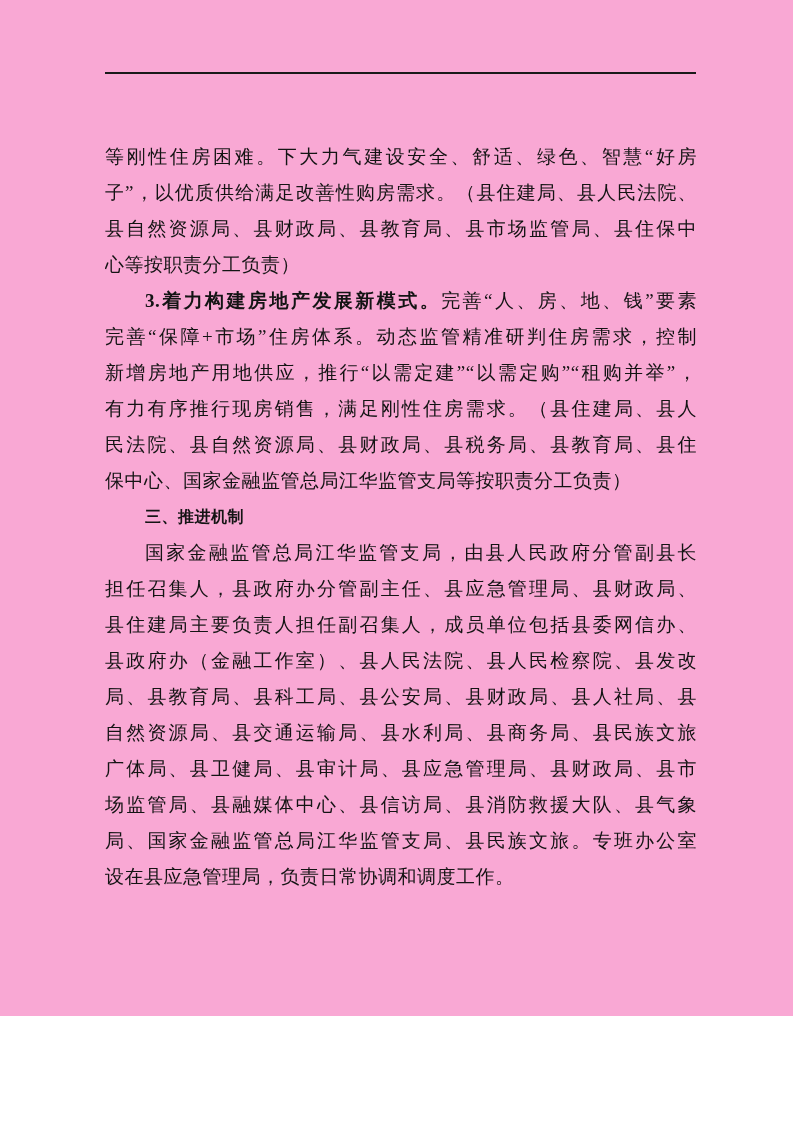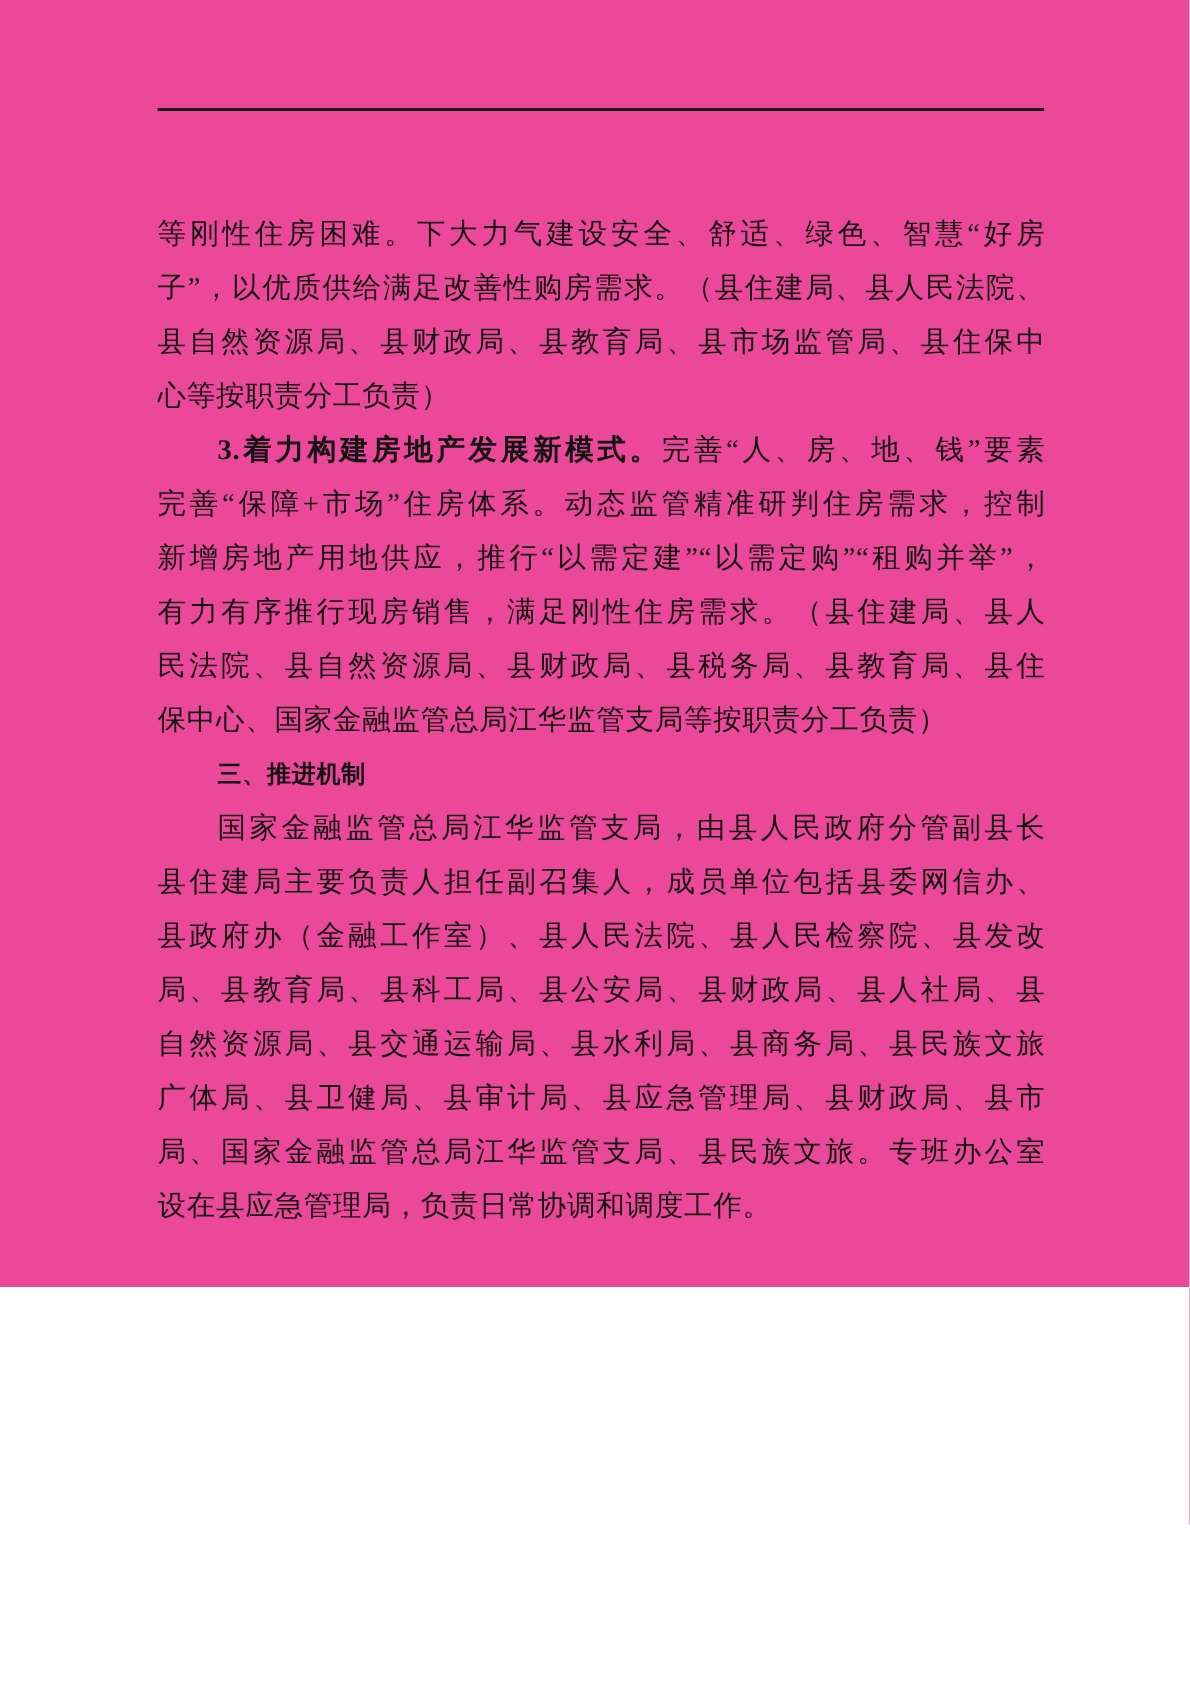--- a/index.html
+++ b/index.html
@@ -3,22 +3,22 @@
 <meta charset="utf-8">
 <style>
   html, body {
     margin: 0;
     padding: 0;
     background: #ffffff;
   }
   .page {
     position: relative;
     width: 793px;
-    height: 858px;
-    background: #ec4899;
+    height: 1016px;
+    background: #f9a8d4;
     overflow: hidden;
     font-family: "Liberation Serif", "DejaVu Serif", serif;
     color: #141414;
   }
   .header-rule {
     position: absolute;
     left: 105px;
     top: 72px;
     width: 591px;
     height: 2px;
@@ -74,22 +74,24 @@
       <div class="line fill"><span>县自然资源局、县财政局、县教育局、县市场监管局、县住保中</span></div>
       <div class="line"><span>心等按职责分工负责）</span></div>
       <div class="line fill indent"><span class="bold">3.着力构建房地产发展新模式。</span><span>完善“人、房、地、钱”要素</span></div>
       <div class="line fill"><span>完善“保障+市场”住房体系。动态监管精准研判住房需求，控制</span></div>
       <div class="line fill"><span>新增房地产用地供应，推行“以需定建”“以需定购”“租购并举”，</span></div>
       <div class="line fill"><span>有力有序推行现房销售，满足刚性住房需求。（县住建局、县人</span></div>
       <div class="line fill"><span>民法院、县自然资源局、县财政局、县税务局、县教育局、县住</span></div>
       <div class="line"><span>保中心、国家金融监管总局江华监管支局等按职责分工负责）</span></div>
       <div class="line indent heading"><span>三、推进机制</span></div>
       <div class="line fill indent"><span>国家金融监管总局江华监管支局，由县人民政府分管副县长</span></div>
+      <div class="line fill"><span>担任召集人，县政府办分管副主任、县应急管理局、县财政局、</span></div>
       <div class="line fill"><span>县住建局主要负责人担任副召集人，成员单位包括县委网信办、</span></div>
       <div class="line fill"><span>县政府办（金融工作室）、县人民法院、县人民检察院、县发改</span></div>
       <div class="line fill"><span>局、县教育局、县科工局、县公安局、县财政局、县人社局、县</span></div>
       <div class="line fill"><span>自然资源局、县交通运输局、县水利局、县商务局、县民族文旅</span></div>
       <div class="line fill"><span>广体局、县卫健局、县审计局、县应急管理局、县财政局、县市</span></div>
+      <div class="line fill"><span>场监管局、县融媒体中心、县信访局、县消防救援大队、县气象</span></div>
       <div class="line fill"><span>局、国家金融监管总局江华监管支局、县民族文旅。专班办公室</span></div>
       <div class="line"><span>设在县应急管理局，负责日常协调和调度工作。</span></div>
     </div>
   <div class="page-number">– 56 –</div>
 </div>
 
 </body></html>

